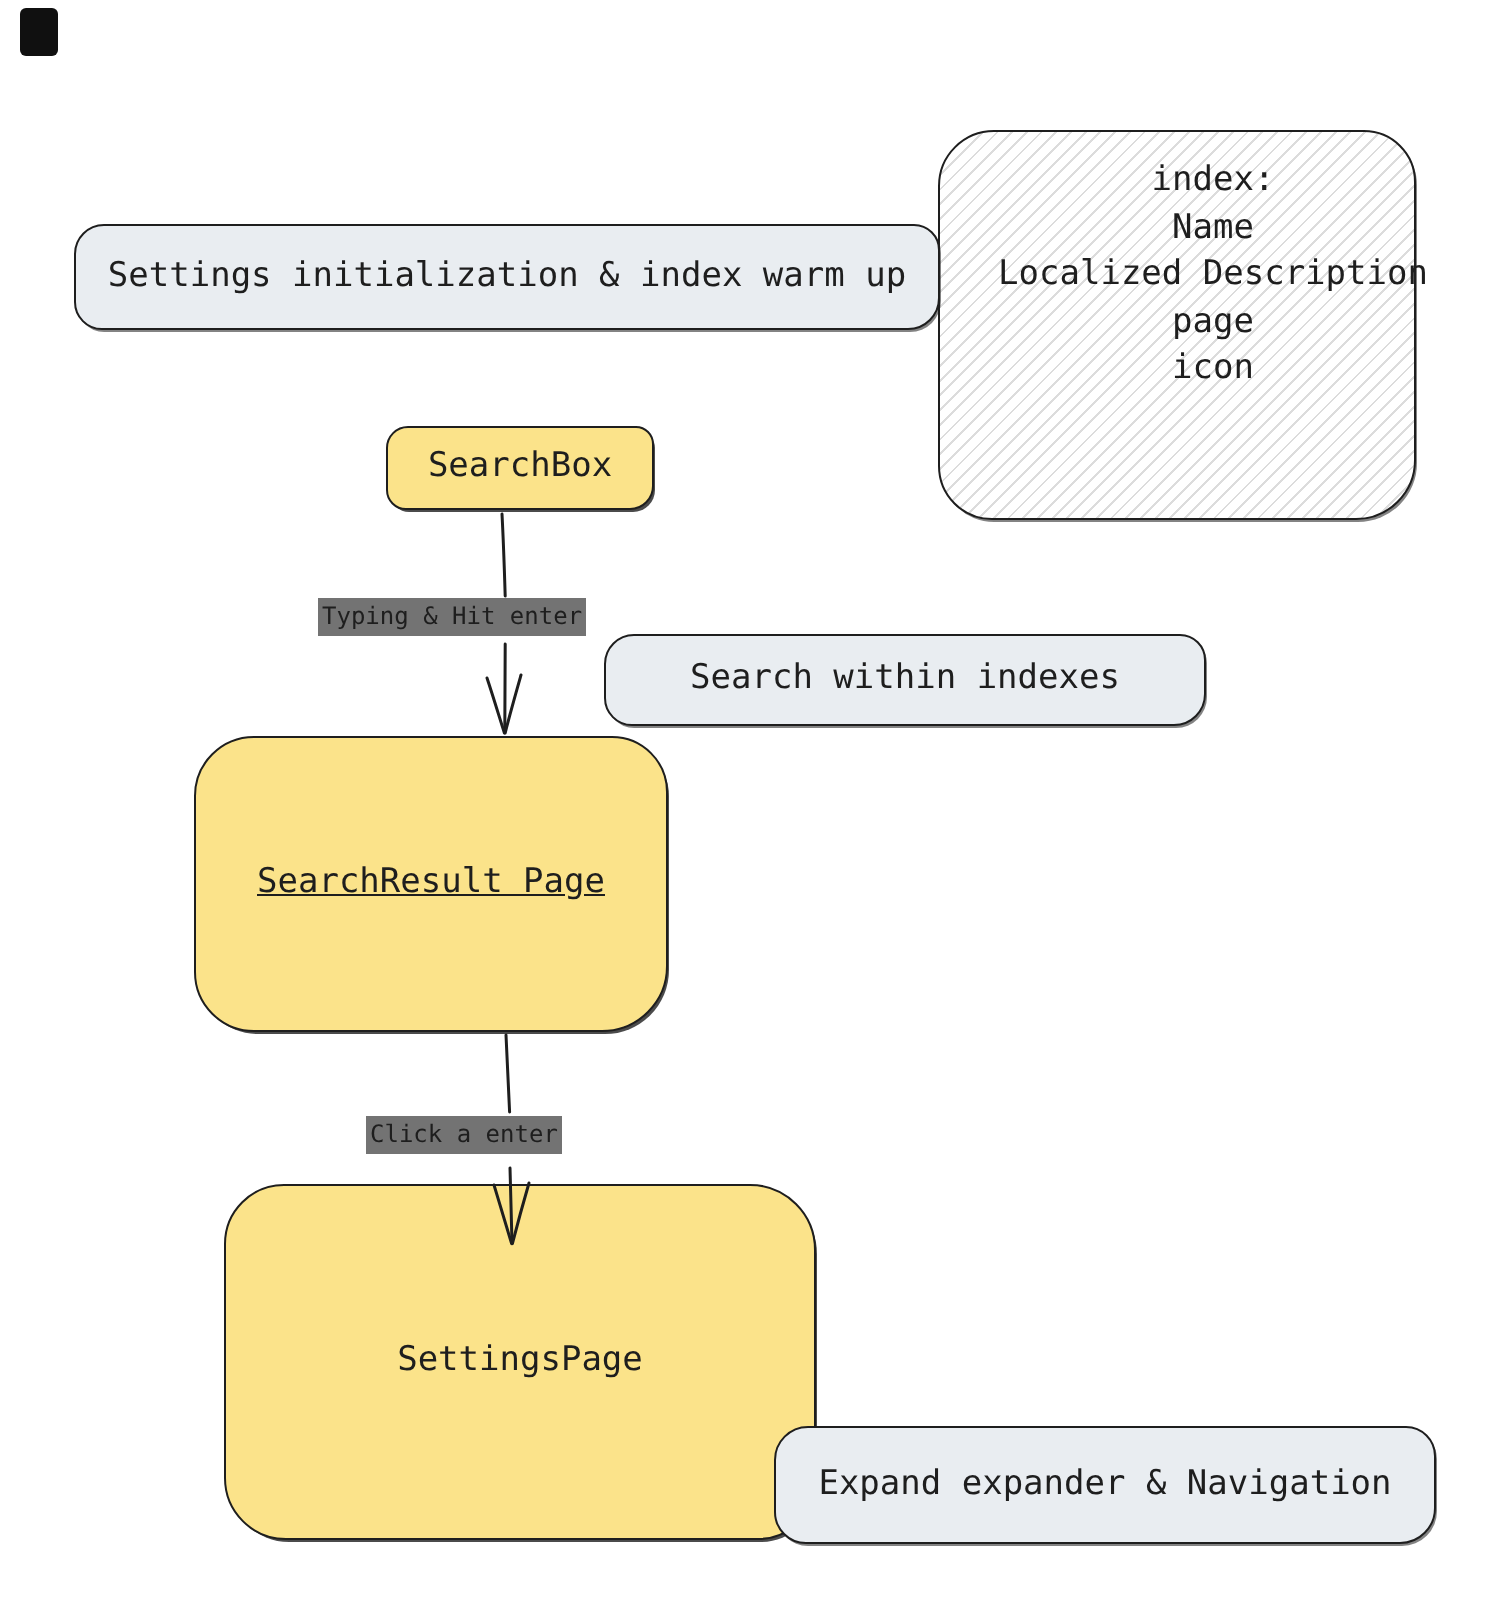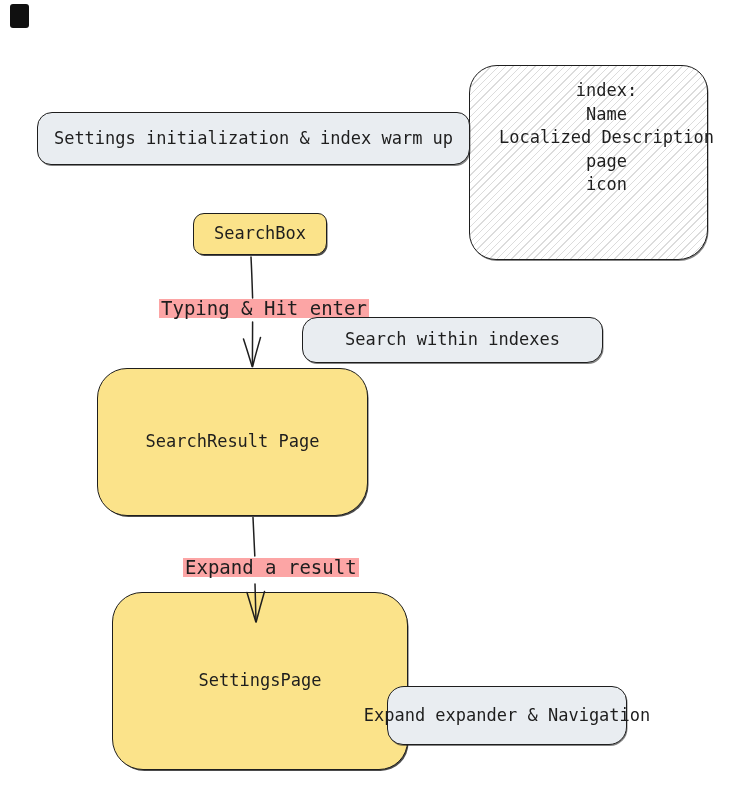--- a/index.html
+++ b/index.html
@@ -26,29 +26,29 @@
       rgba(0,0,0,0) 0px, rgba(0,0,0,0) 4.2px,
       #dcdcdc 4.2px, #dcdcdc 5.2px);
     box-shadow:1px 1.5px 0 -0.5px rgba(30,30,30,0.55);
   }
   
   #settings-init{left:37px;top:112px;width:433px;height:53px;border-radius:15px 13px 16px 14px;z-index:10;}
   #index-note{left:469px;top:65px;width:239px;height:195px;border-radius:28px 26px 30px 27px;z-index:1;
     flex-direction:column;justify-content:flex-start;padding-top:13px;font-size:17px;line-height:23.5px;padding-left:36px;}
   #search-box{left:193px;top:213px;width:134px;height:42px;border-radius:11px 9px 12px 10px;z-index:2;}
   #search-within{left:302px;top:317px;width:301px;height:46px;border-radius:15px 13px 16px 14px;z-index:10;}
-  #search-result{left:97px;top:368px;width:271px;height:148px;border-radius:30px 28px 33px 30px;z-index:2;}
+  #search-result{left:97px;top:368px;width:237px;height:148px;border-radius:30px 28px 33px 30px;z-index:2;text-decoration:underline;}
   #settings-page{left:112px;top:592px;width:296px;height:178px;border-radius:30px 33px 29px 31px;z-index:2;}
-  #expand-nav{left:387px;top:686px;width:240px;height:59px;border-radius:17px 15px 18px 16px;z-index:11;}
+  #expand-nav{left:387px;top:713px;width:331px;height:59px;border-radius:17px 15px 18px 16px;z-index:11;}
   #black-square{position:absolute;left:10px;top:4px;width:19px;height:24px;background:#101010;border-radius:3px;z-index:12;}
   
   #edges{position:absolute;left:0;top:0;width:750px;height:806px;z-index:5;pointer-events:none;}
   .edge-label{
-    position:absolute;z-index:6;background:#fca5a5;padding:0 2px;
-    font-size:19px;line-height:19px;white-space:nowrap;
+    position:absolute;z-index:6;background:#737373;padding:0 2px;
+    font-size:12px;line-height:19px;white-space:nowrap;
   }
   #label-typing{left:159px;top:299px;}
   #label-click{left:183px;top:558px;}
 </style>
 </head>
 <body>
 
 <div id="canvas">
 
   <div id="black-square"></div>
@@ -94,15 +94,15 @@
     </g>
     <g stroke="#1e1e1e" stroke-width="1.5" stroke-linecap="round" fill="none">
       <path d="M253,517.5 C253.6,531 254.2,544 254.8,556"></path>
       <path d="M255,584 C255.4,597 255.8,610 256,621.5"></path>
       <path d="M247,592.5 C250,602.5 253.2,613 255.8,621.8"></path>
       <path d="M264.5,591.5 C261.6,601.5 258.6,612.5 256.2,621.8"></path>
     </g>
   </svg>
 
   <div id="label-typing" class="edge-label">Typing &amp; Hit enter</div>
-  <div id="label-click" class="edge-label">Expand a result</div>
+  <div id="label-click" class="edge-label">Click a enter</div>
 
 </div>
 
 </body></html>

